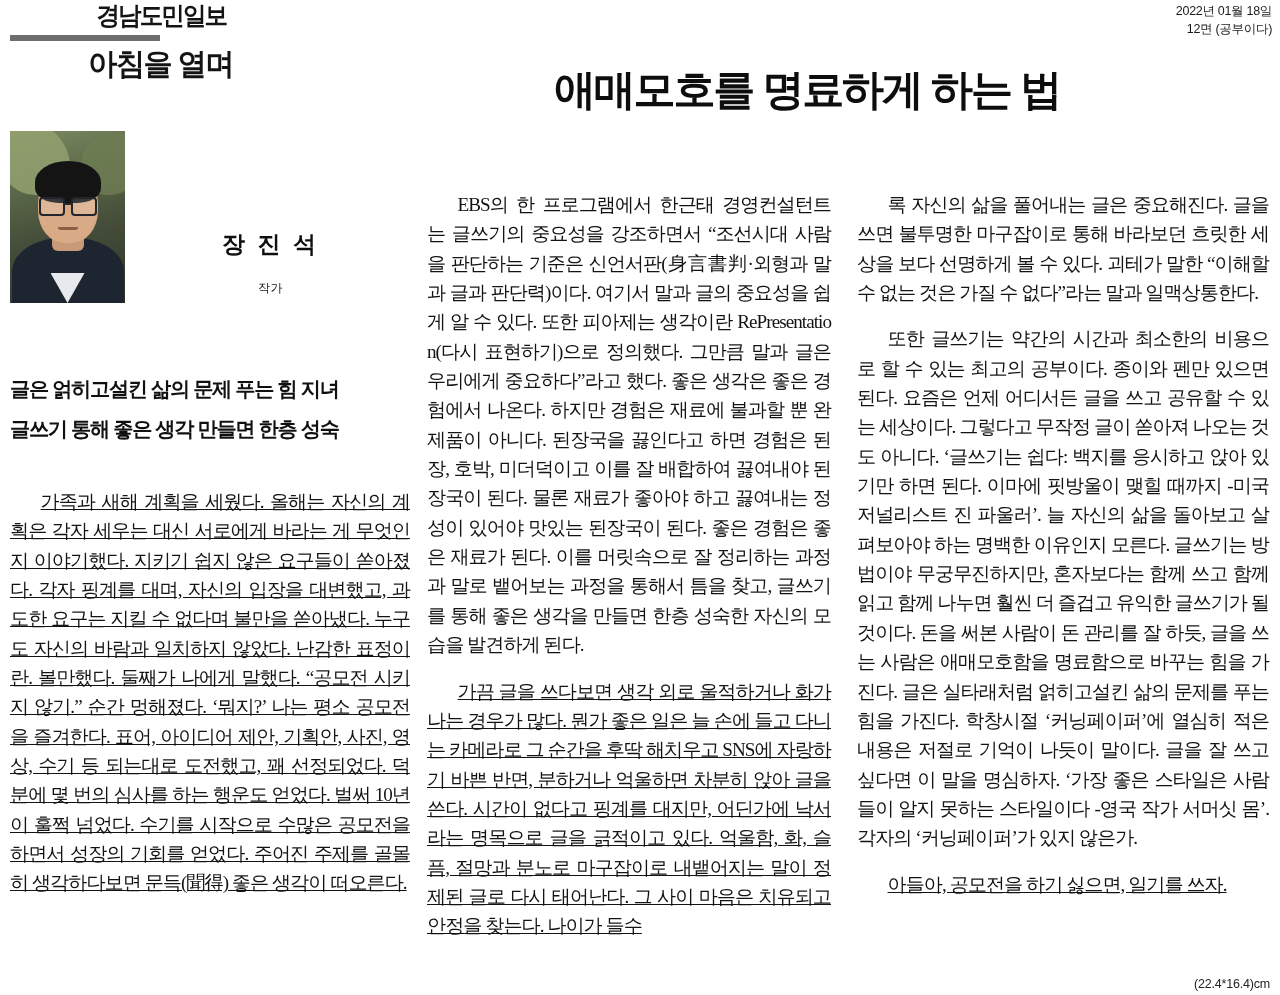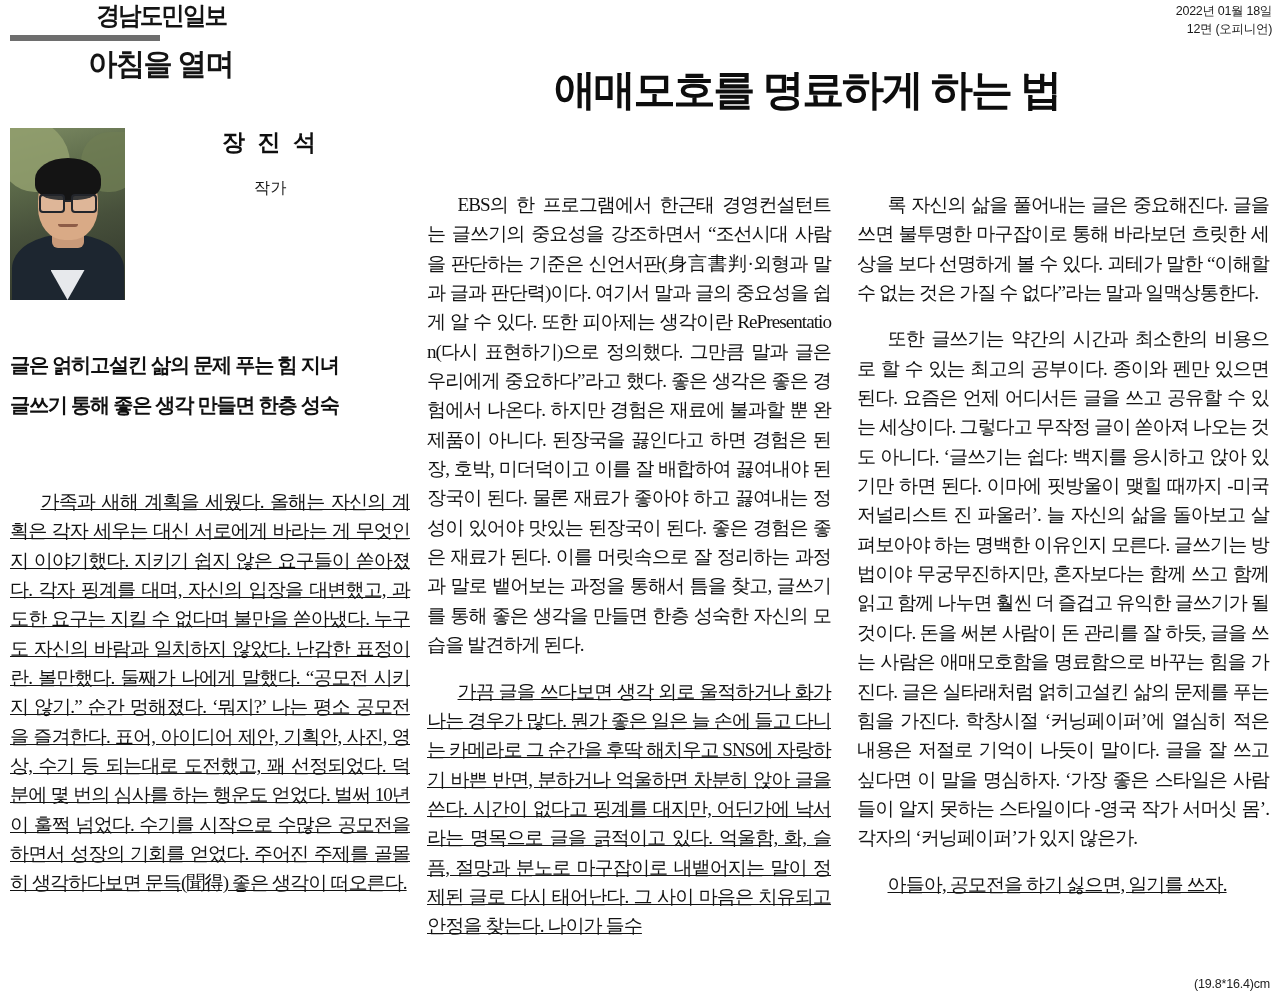--- a/index.html
+++ b/index.html
@@ -86,21 +86,21 @@
 
   
   .left-rail {
     position: absolute;
     left: 10px;
     top: 128px;
     width: 400px;
   }
   .author-block {
     display: flex;
-    align-items: flex-start;
+    align-items: flex-end;
     height: 175px;
   }
   .author-photo {
     width: 115px;
     height: 172px;
     position: relative;
     overflow: hidden;
     background: linear-gradient(165deg, #7c8a63 0%, #5d6b4a 28%, #47503b 55%, #2e3329 100%);
     flex: 0 0 auto;
   }
@@ -217,27 +217,27 @@
     font-family: "Liberation Sans", "DejaVu Sans", sans-serif;
     font-weight: 700;
     font-size: 23px;
     letter-spacing: 3px;
     color: #0f0f0f;
     line-height: 1.3;
   }
   .byline-role {
     margin-top: 20px;
     font-family: "Liberation Sans", "DejaVu Sans", sans-serif;
-    font-size: 16px;
+    font-size: 12px;
     letter-spacing: 0.5px;
     color: #161616;
   }
 
   .subheads {
-    margin-top: 42px;
+    margin-top: 66px;
   }
   .subhead-line {
     font-family: "Liberation Sans", "DejaVu Sans", sans-serif;
     font-weight: 700;
     font-size: 20.5px;
     letter-spacing: -1.3px;
     line-height: 1.95;
     color: #101010;
     white-space: nowrap;
     transform: scaleX(0.985);
@@ -283,21 +283,21 @@
 <body>
 
 <div class="masthead">
   <div class="masthead-title">경남도민일보</div>
   <div class="masthead-rule"></div>
   <div class="section-name">아침을 열며</div>
 </div>
 
 <div class="issue-info">
   <div>2022년 01월 18일</div>
-  <div>12면 (오피니언)</div>
+  <div>12면 (공부이다)</div>
 </div>
 
 <h1 class="headline">애매모호를 명료하게 하는 법</h1>
 
 <div class="left-rail">
 
   <div class="author-block">
     <div class="author-photo">
       <span class="photo-bg-leaf"></span>
       <span class="photo-bg-leaf2"></span>
@@ -334,13 +334,13 @@
   <p>EBS의 한 프로그램에서 한근태 경영컨설턴트는 글쓰기의 중요성을 강조하면서 “조선시대 사람을 판단하는 기준은 신언서판(身言書判·외형과 말과 글과 판단력)이다. 여기서 말과 글의 중요성을 쉽게 알 수 있다. 또한 피아제는 생각이란 RePresentation(다시 표현하기)으로 정의했다. 그만큼 말과 글은 우리에게 중요하다”라고 했다. 좋은 생각은 좋은 경험에서 나온다. 하지만 경험은 재료에 불과할 뿐 완제품이 아니다. 된장국을 끓인다고 하면 경험은 된장, 호박, 미더덕이고 이를 잘 배합하여 끓여내야 된장국이 된다. 물론 재료가 좋아야 하고 끓여내는 정성이 있어야 맛있는 된장국이 된다. 좋은 경험은 좋은 재료가 된다. 이를 머릿속으로 잘 정리하는 과정과 말로 뱉어보는 과정을 통해서 틈을 찾고, 글쓰기를 통해 좋은 생각을 만들면 한층 성숙한 자신의 모습을 발견하게 된다.</p>
   <p>가끔 글을 쓰다보면 생각 외로 울적하거나 화가 나는 경우가 많다. 뭔가 좋은 일은 늘 손에 들고 다니는 카메라로 그 순간을 후딱 해치우고 SNS에 자랑하기 바쁜 반면, 분하거나 억울하면 차분히 앉아 글을 쓴다. 시간이 없다고 핑계를 대지만, 어딘가에 낙서라는 명목으로 글을 긁적이고 있다. 억울함, 화, 슬픔, 절망과 분노로 마구잡이로 내뱉어지는 말이 정제된 글로 다시 태어난다. 그 사이 마음은 치유되고 안정을 찾는다. 나이가 들수</p>
 </div>
 
 <div class="col" id="col3">
   <p>록 자신의 삶을 풀어내는 글은 중요해진다. 글을 쓰면 불투명한 마구잡이로 통해 바라보던 흐릿한 세상을 보다 선명하게 볼 수 있다. 괴테가 말한 “이해할 수 없는 것은 가질 수 없다”라는 말과 일맥상통한다.</p>
   <p>또한 글쓰기는 약간의 시간과 최소한의 비용으로 할 수 있는 최고의 공부이다. 종이와 펜만 있으면 된다. 요즘은 언제 어디서든 글을 쓰고 공유할 수 있는 세상이다. 그렇다고 무작정 글이 쏟아져 나오는 것도 아니다. ‘글쓰기는 쉽다: 백지를 응시하고 앉아 있기만 하면 된다. 이마에 핏방울이 맺힐 때까지 -미국 저널리스트 진 파울러’. 늘 자신의 삶을 돌아보고 살펴보아야 하는 명백한 이유인지 모른다. 글쓰기는 방법이야 무궁무진하지만, 혼자보다는 함께 쓰고 함께 읽고 함께 나누면 훨씬 더 즐겁고 유익한 글쓰기가 될 것이다. 돈을 써본 사람이 돈 관리를 잘 하듯, 글을 쓰는 사람은 애매모호함을 명료함으로 바꾸는 힘을 가진다. 글은 실타래처럼 얽히고설킨 삶의 문제를 푸는 힘을 가진다. 학창시절 ‘커닝페이퍼’에 열심히 적은 내용은 저절로 기억이 나듯이 말이다. 글을 잘 쓰고 싶다면 이 말을 명심하자. ‘가장 좋은 스타일은 사람들이 알지 못하는 스타일이다 -영국 작가 서머싯 몸’. 각자의 ‘커닝페이퍼’가 있지 않은가.</p>
   <p>아들아, 공모전을 하기 싫으면, 일기를 쓰자.</p>
 </div>
 
-<div class="footnote">(19.8*16.4)cm</div>
+<div class="footnote">(22.4*16.4)cm</div>
 
 </body></html>

